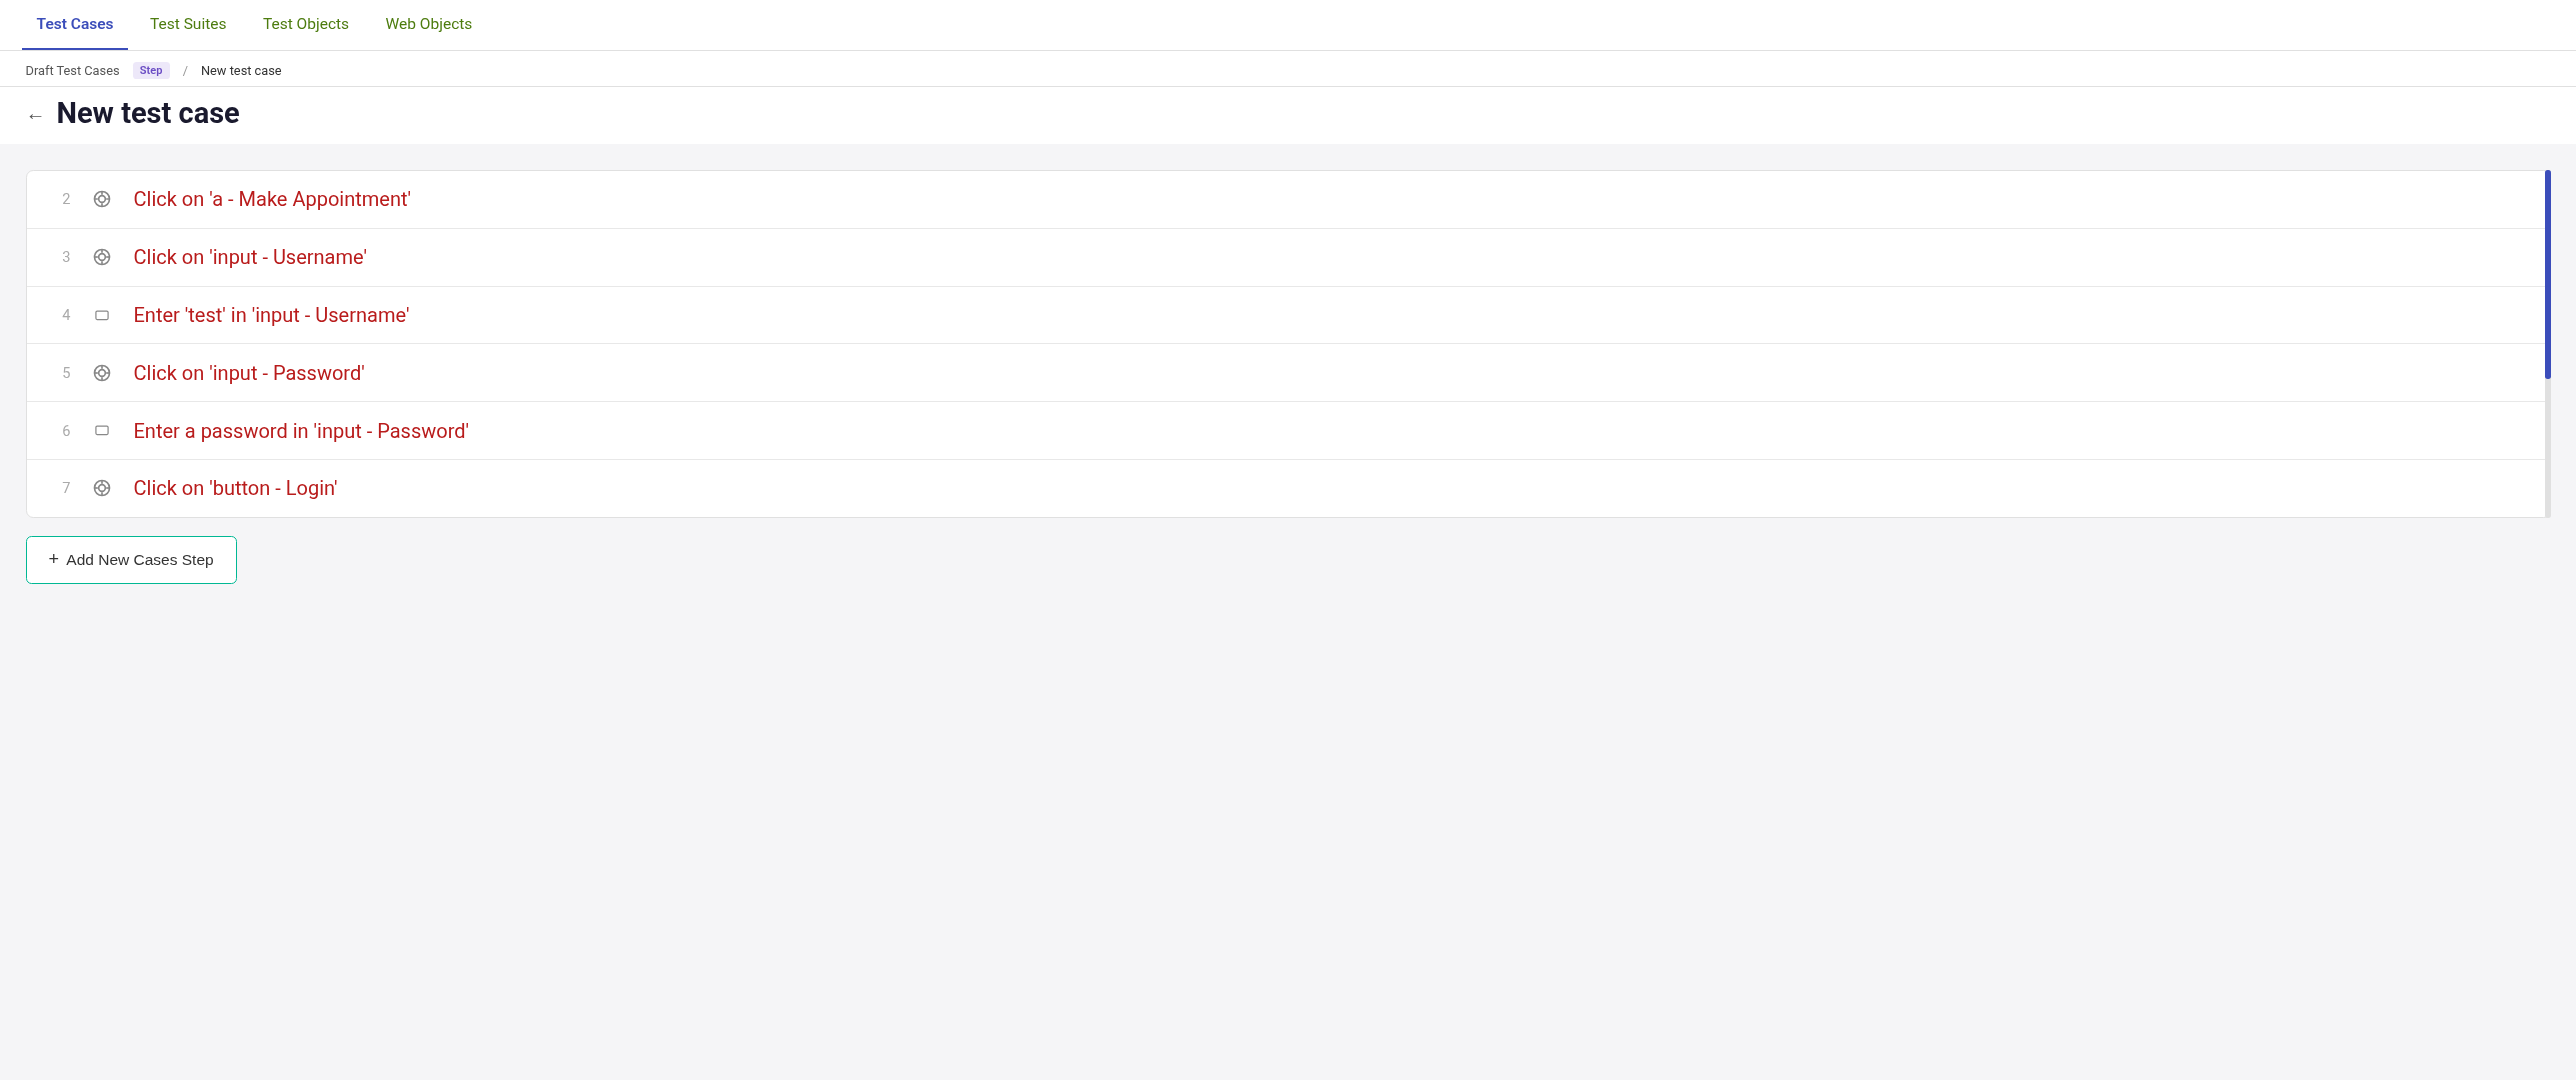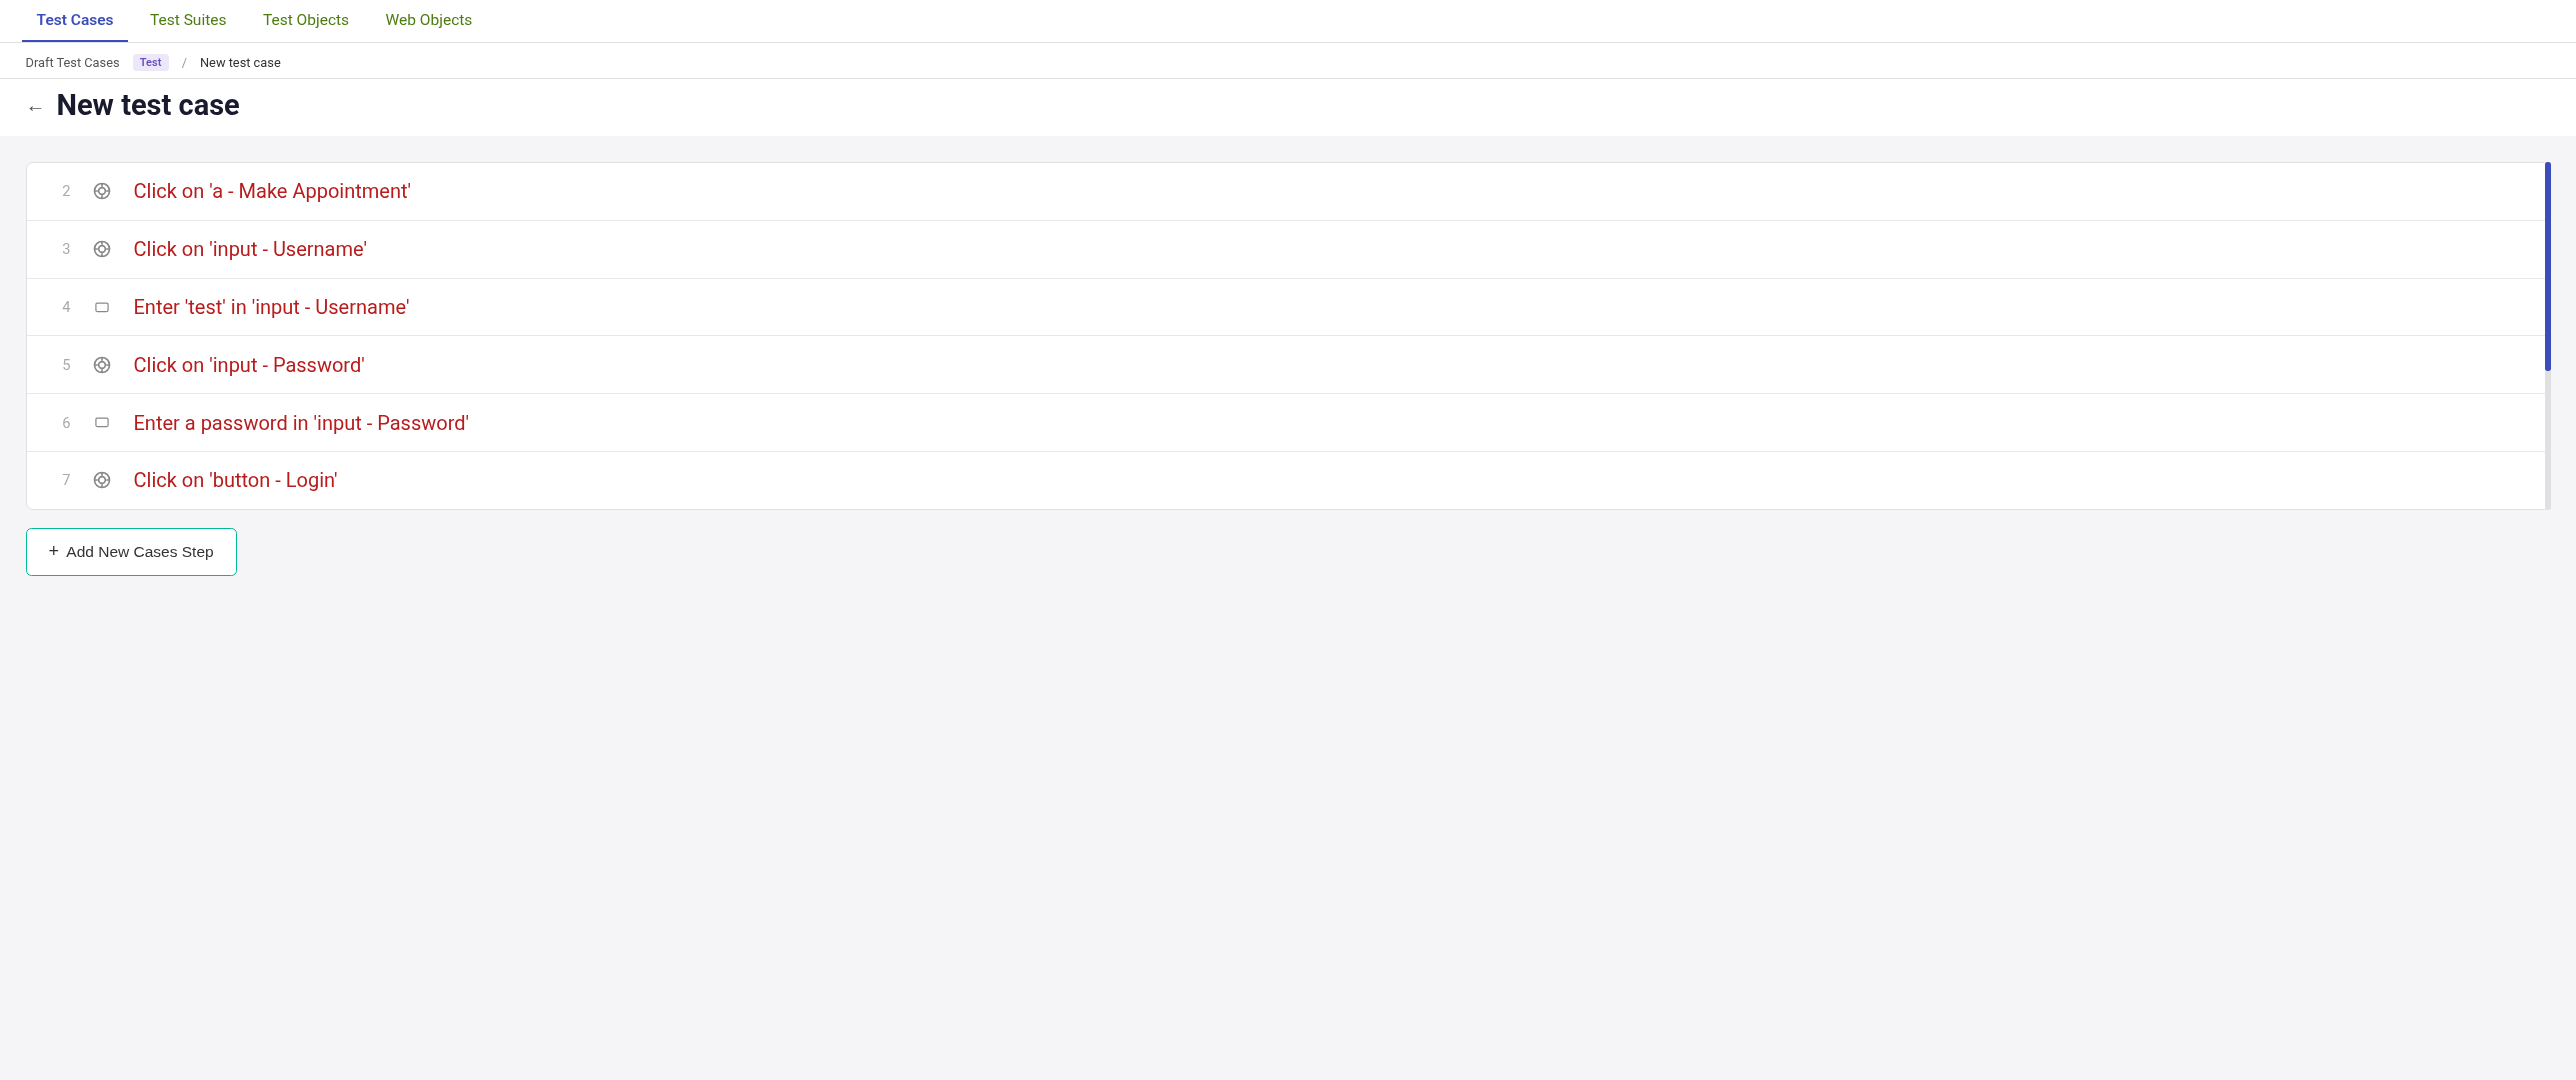--- a/index.html
+++ b/index.html
@@ -10,21 +10,21 @@
       min-height: 100vh;
     }
 
     
     .top-nav {
       background: #fff;
       border-bottom: 0.9px solid #e0e0e0;
       display: flex;
       align-items: center;
       padding: 0 22px;
-      height: 43px;
+      height: 51px;
     }
     .nav-tab {
       padding: 0 14.6px;
       height: 100%;
       display: flex;
       align-items: center;
       font-size: 15.5px;
       color: #4d7c0f;
       cursor: pointer;
       border-bottom: 2.7px solid transparent;
@@ -247,21 +247,21 @@
   <a class="nav-tab active">Test Cases</a>
   <a class="nav-tab">Test Suites</a>
   <a class="nav-tab">Test Objects</a>
   <a class="nav-tab">Web Objects</a>
 </nav>
 
 <div class="page-header">
   <div class="breadcrumb-row">
     <div class="breadcrumb-left">
       <span class="breadcrumb-link">Draft Test Cases</span>
-      <span class="beta-badge">Test</span>
+      <span class="beta-badge">Step</span>
       <span class="breadcrumb-sep">/</span>
       <span class="breadcrumb-current">New test case</span>
     </div>
   </div>
 </div>
 
 <div class="title-row">
   <span class="back-arrow">←</span>
   <h1 class="page-title">New test case</h1>
 </div>

